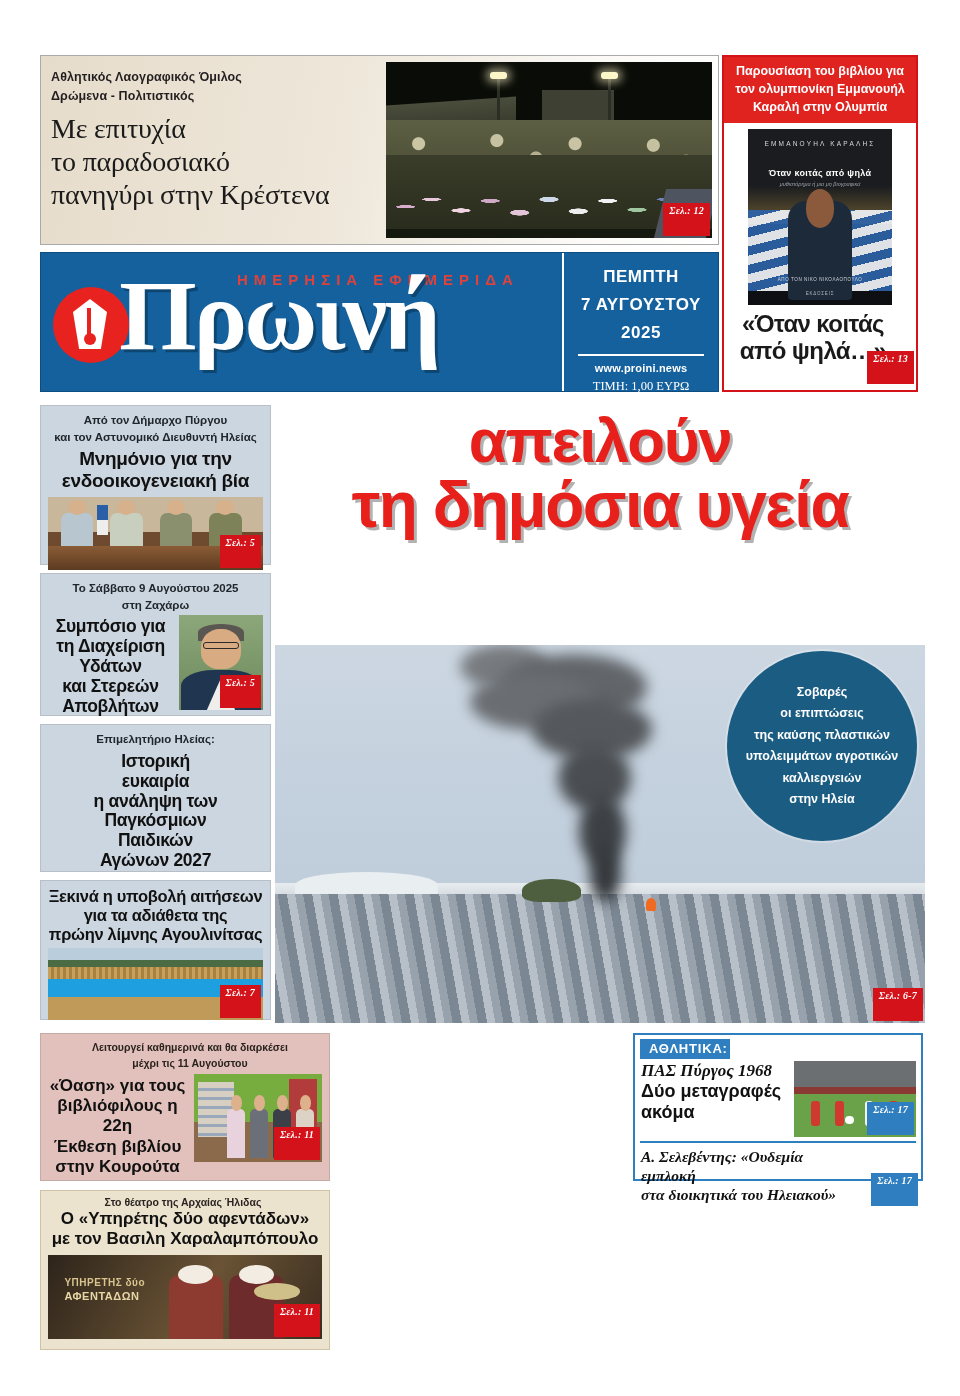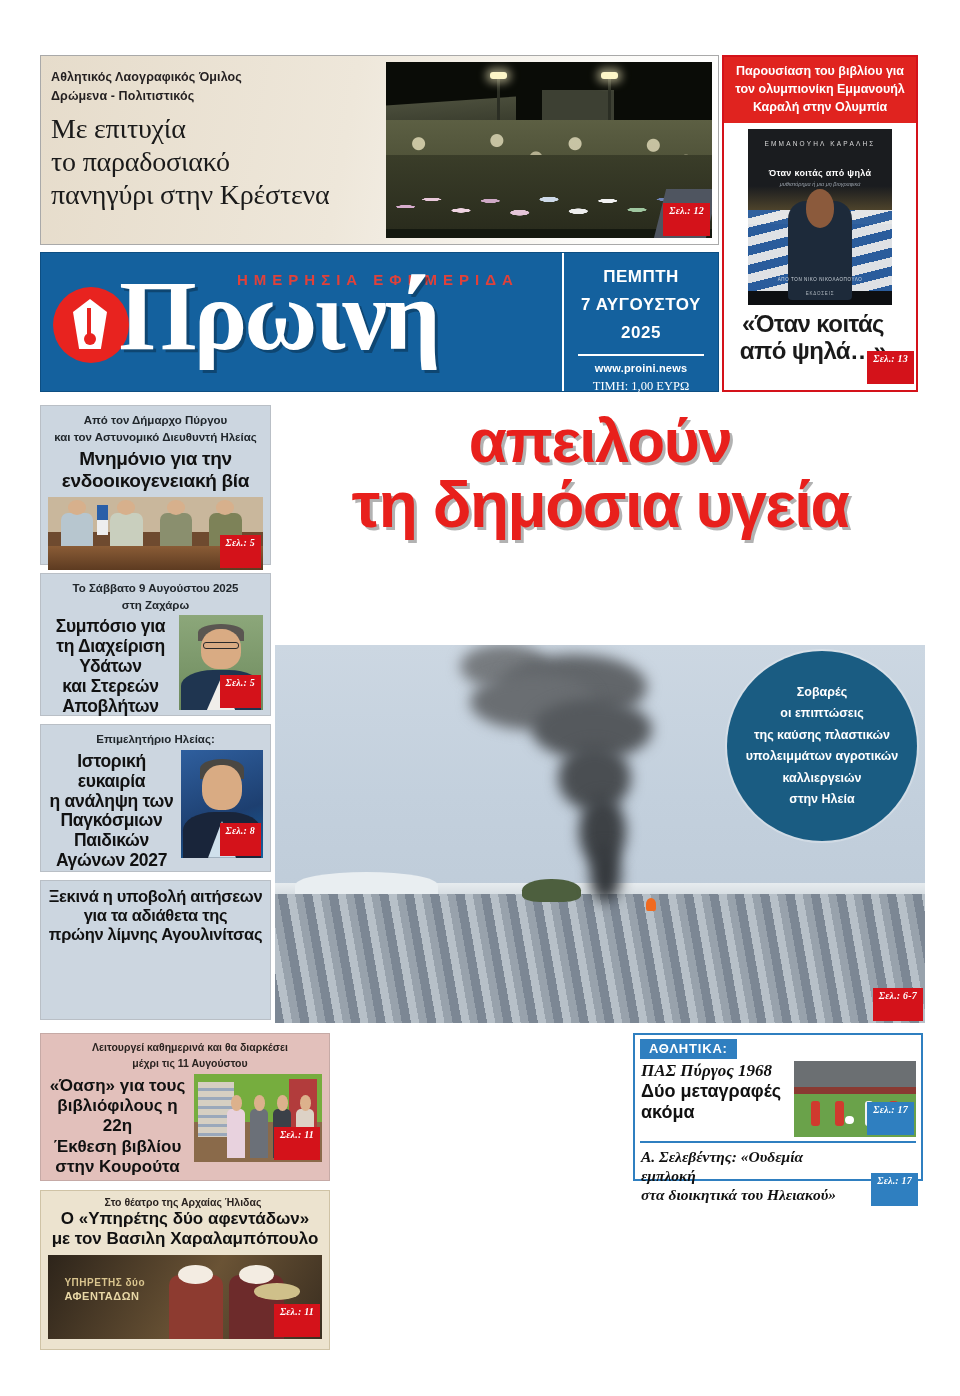--- a/index.html
+++ b/index.html
@@ -304,21 +304,21 @@
   .theatre-poster .a2 { left:66%; background:#6d2b2b; }
   .theatre-poster .a1 i, .theatre-poster .a2 i { position:absolute; left:18%; top:-16%;
     width:64%; height:30%; border-radius:50%; background:#f3ece2; }
   .theatre-poster .tray { position:absolute; right:8%; top:34%; width:17%; height:20%;
     border-radius:50%; background:#cfc08a; }
 
   
   #sports { left:633px; top:1033px; width:290px; height:148px;
     border:2px solid #2f7fc0; background:#fff; }
   #sports .tag { display:inline-block; background:#2f7fc0; color:#fff;
-    font-size:13px; font-weight:bold; letter-spacing:.8px; padding:2px 9px 3px 9px;
+    font-size:13px; font-weight:bold; letter-spacing:.8px; padding:2px 2px 3px 9px;
     margin:4px 4px 0 5px; }
   #sports .row { display:flex; gap:6px; padding:2px 5px 0 6px; }
   #sports .txt { flex:1; }
   #sports .t1 { font-family:"Liberation Serif", serif; font-style:italic; font-weight:bold;
     font-size:17px; color:#111; line-height:1.16; }
   #sports .t2 { font-size:18px; font-weight:bold; color:#111; line-height:1.16; }
   #sports .photo { width:122px; height:76px; position:relative; }
   .pitch { width:100%; height:100%;
     background:linear-gradient(180deg,#6b6f72 0 34%,#8a3a32 34% 44%,#6aa24a 44% 100%); position:relative; }
   .pitch .pl { position:absolute; bottom:14%; width:7%; height:34%; background:#d03a2e; border-radius:3px; }
@@ -472,38 +472,35 @@
     </div>
     <div class="row">
       <h3>
         <div>Ιστορική</div>
         <div>ευκαιρία</div>
         <div>η ανάληψη των</div>
         <div>Παγκόσμιων</div>
         <div>Παιδικών</div>
         <div>Αγώνων 2027</div>
       </h3>
-      <div class="photo">
-        <div class="portrait bg-blue">
-          <div class="hair" style="background:#4a4742"></div>
-          <div class="face"></div>
-          <div class="torso" style="background:#19253a"></div>
-          <div class="shirt" style="background:#cfe0ec"></div>
-        </div>
-        <div class="badge">Σελ.: 8</div>
-      </div>
     </div>
   </div>
 
   <div class="abs newsbox" id="box-lake">
     <h3>
       <div>Ξεκινά η υποβολή αιτήσεων</div>
       <div>για τα αδιάθετα της</div>
       <div>πρώην λίμνης Αγουλινίτσας</div>
     </h3>
+    <div class="photo">
+      <div class="lake">
+        <div class="reed"></div>
+      </div>
+      <div class="badge">Σελ.: 7</div>
+    </div>
   </div>
 
   <div class="abs" id="mainhead">
     <div class="l2">απειλούν</div>
     <div class="l3">τη δημόσια υγεία</div>
   </div>
 
   <div class="abs photo" id="mainphoto">
     <div class="fire-scene">
       <div class="ridge"></div>

